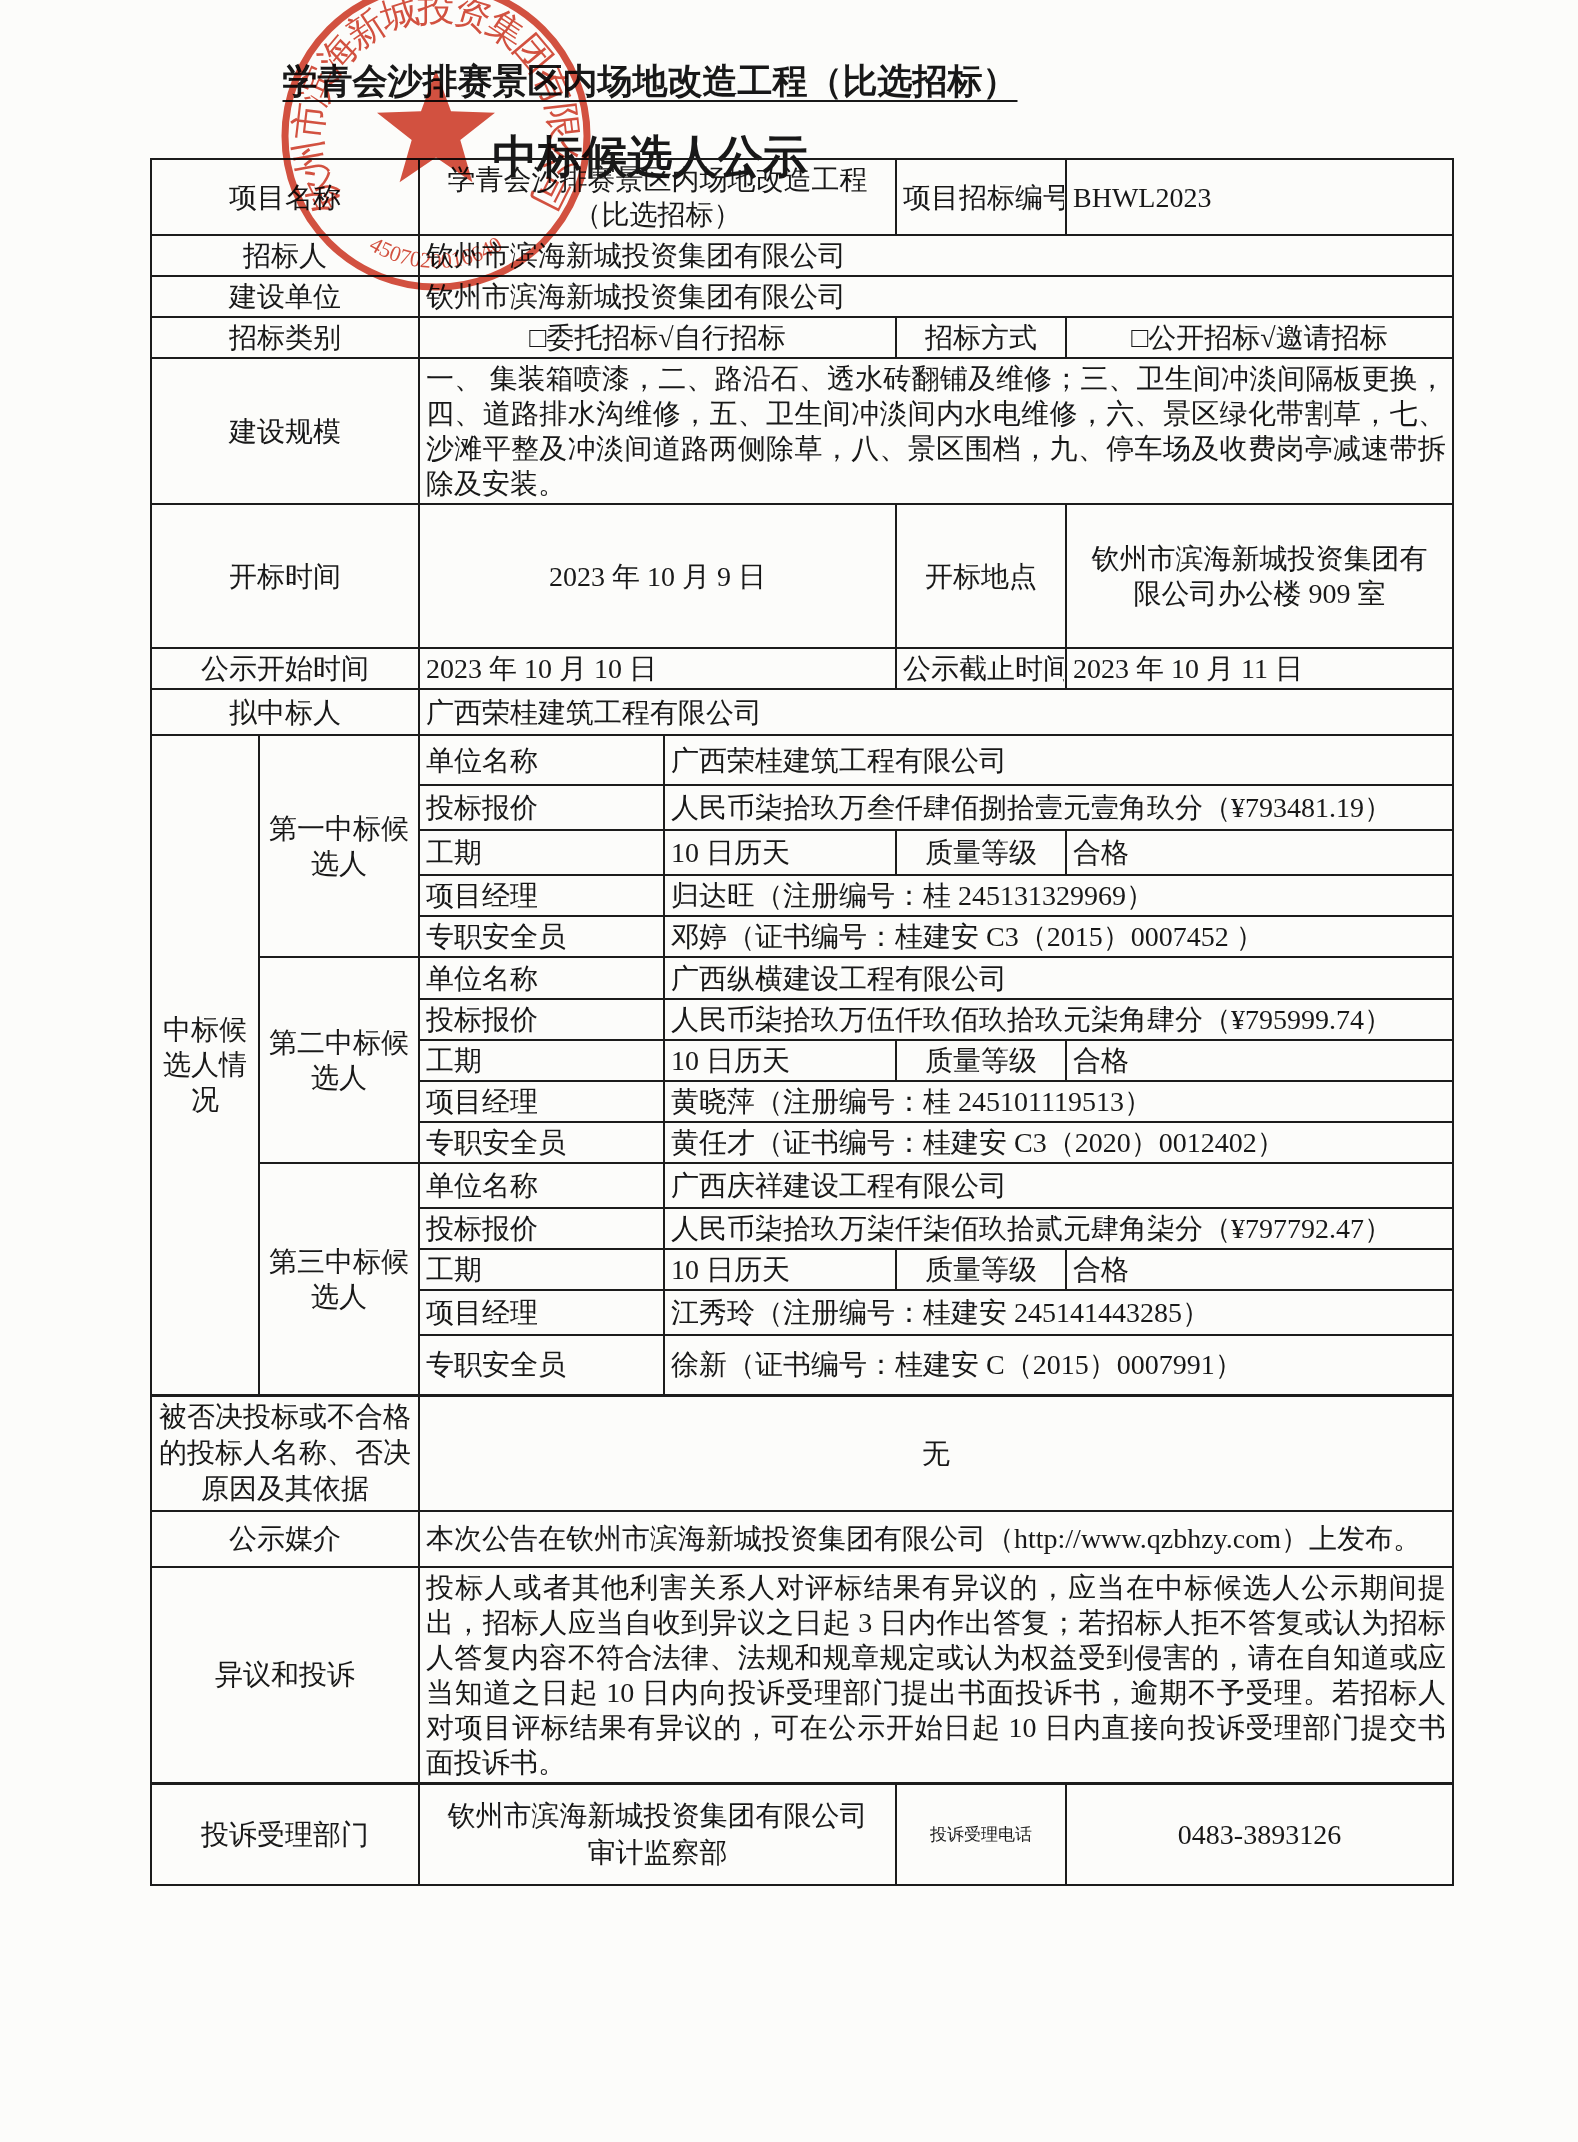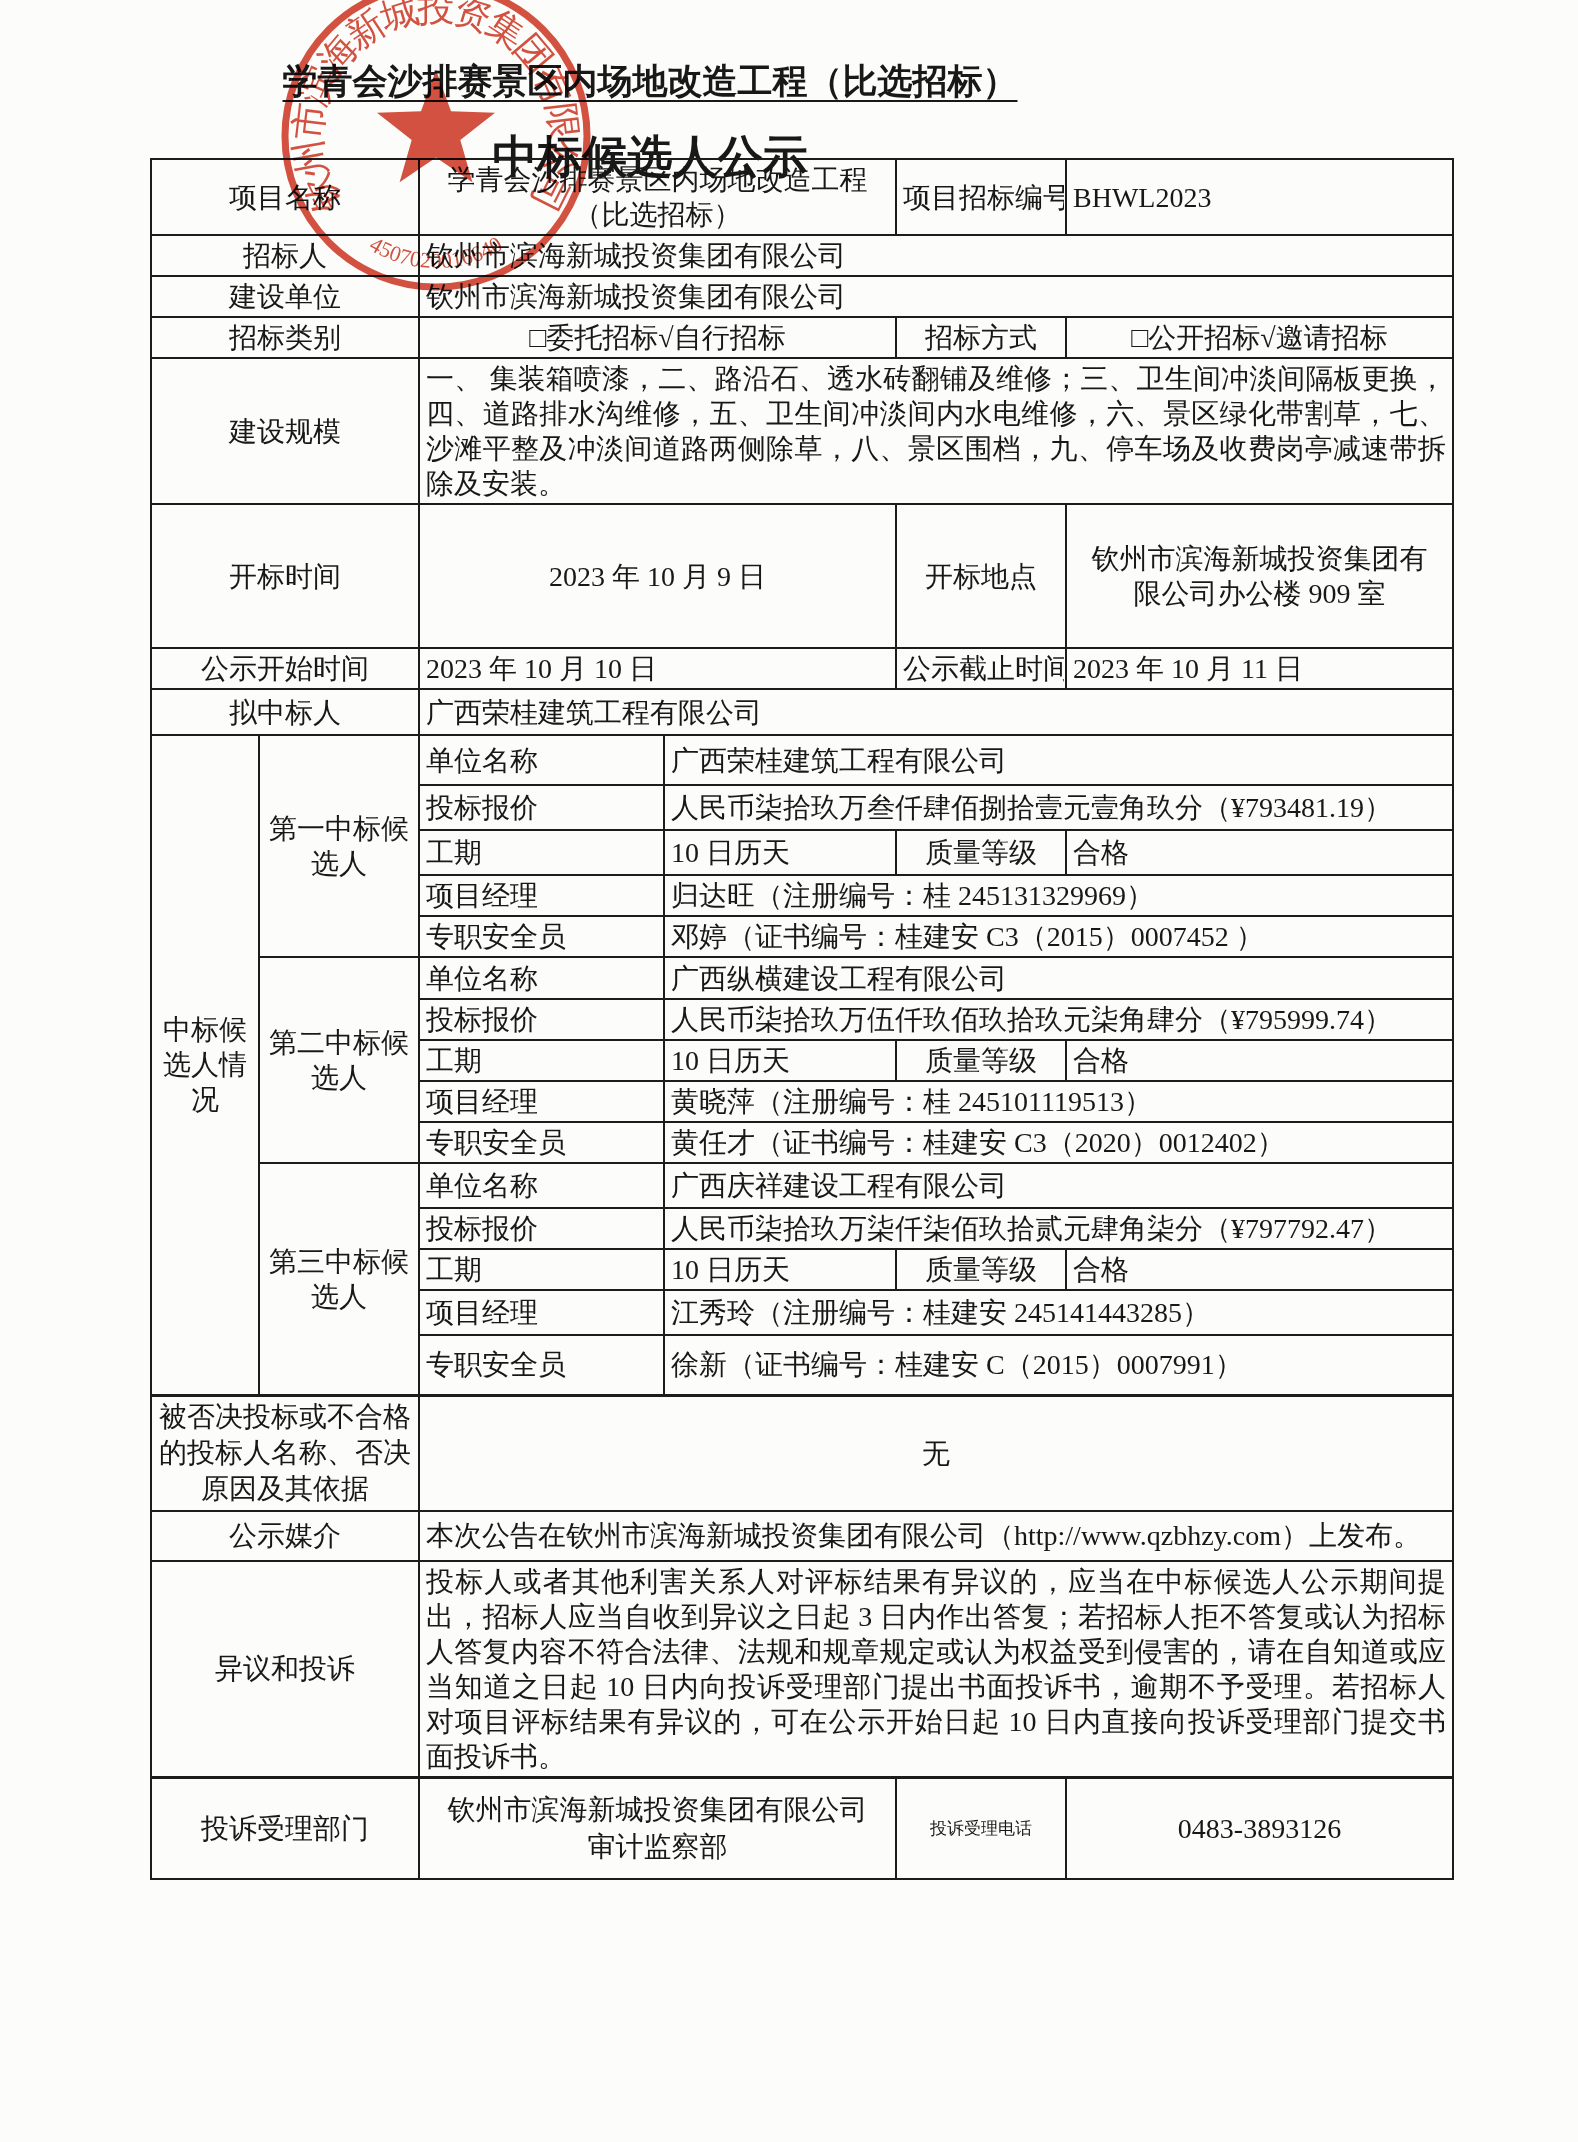--- a/index.html
+++ b/index.html
@@ -191,21 +191,21 @@
   <tr style="height:60px">
     <td class="val">专职安全员</td>
     <td colspan="3" class="val">徐新（证书编号：桂建安 C（2015）0007991）</td>
   </tr>
 
   <tr style="height:110px" class="heavy-top">
     <td colspan="2" class="lbl" style="line-height:1.3">被否决投标或不合格的投标人名称、否决原因及其依据</td>
     <td colspan="4" class="valc">无</td>
   </tr>
 
-  <tr style="height:50px">
+  <tr style="height:56px">
     <td colspan="2" class="lbl">公示媒介</td>
     <td colspan="4" class="val">本次公告在钦州市滨海新城投资集团有限公司（http://www.qzbhzy.com）上发布。</td>
   </tr>
 
   <tr style="height:182px">
     <td colspan="2" class="lbl">异议和投诉</td>
     <td colspan="4" class="para2">投标人或者其他利害关系人对评标结果有异议的，应当在中标候选人公示期间提出，招标人应当自收到异议之日起 3 日内作出答复；若招标人拒不答复或认为招标人答复内容不符合法律、法规和规章规定或认为权益受到侵害的，请在自知道或应当知道之日起 10 日内向投诉受理部门提出书面投诉书，逾期不予受理。若招标人对项目评标结果有异议的，可在公示开始日起 10 日内直接向投诉受理部门提交书面投诉书。</td>
   </tr>
 
   <tr style="height:81px" class="heavy-top">

